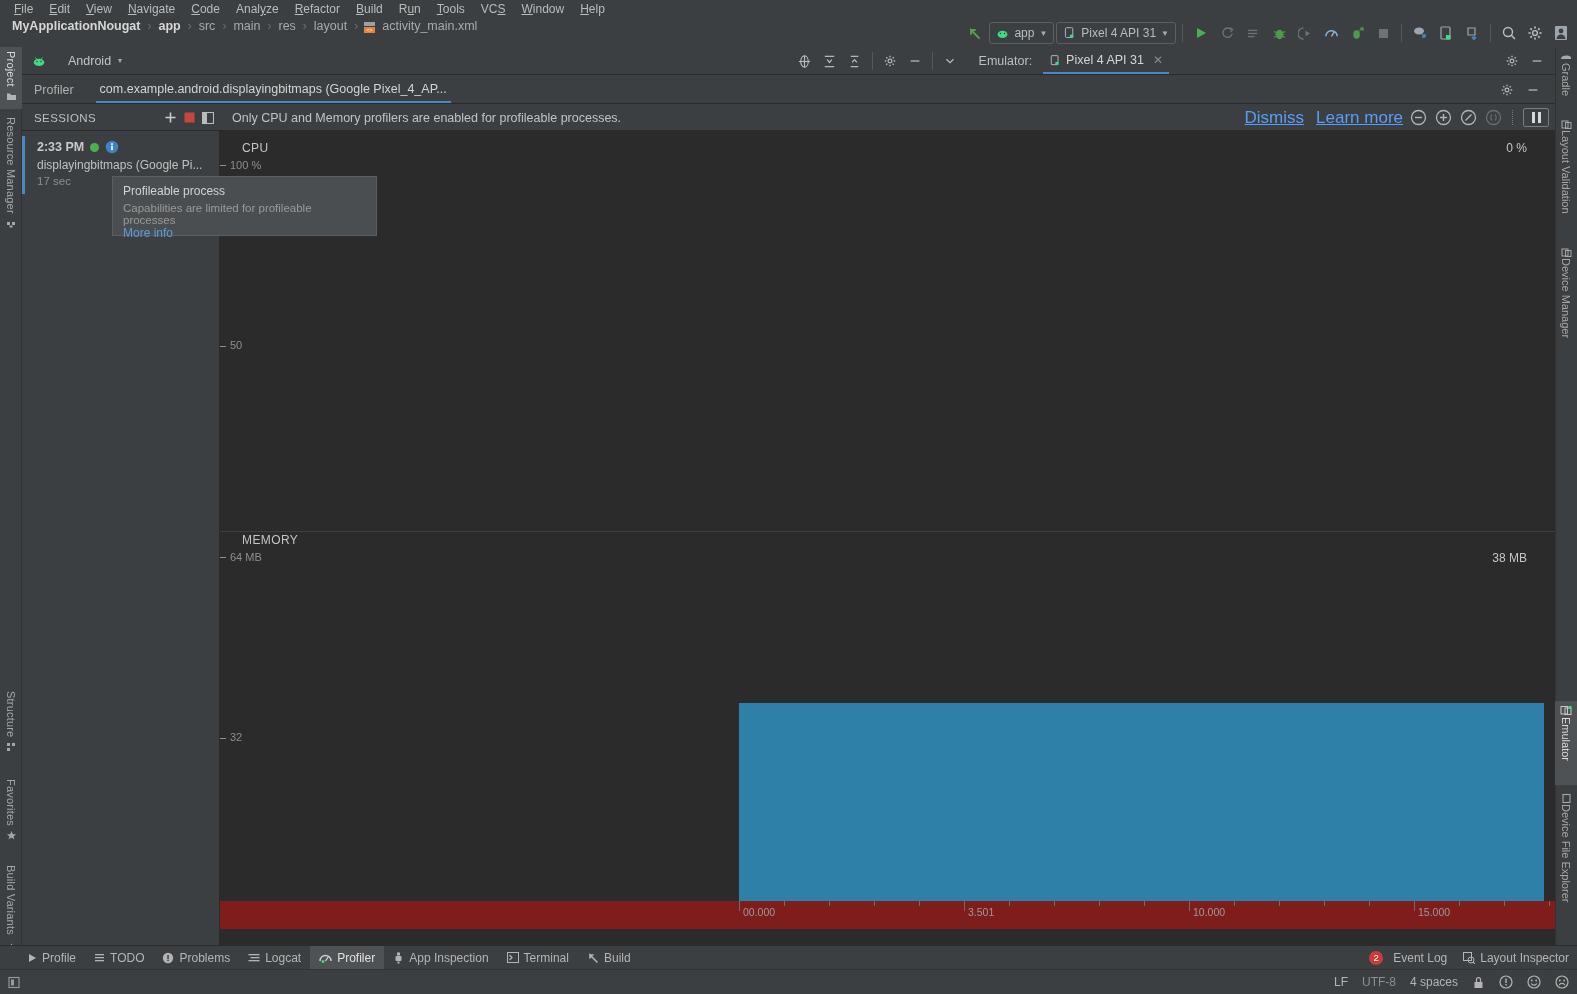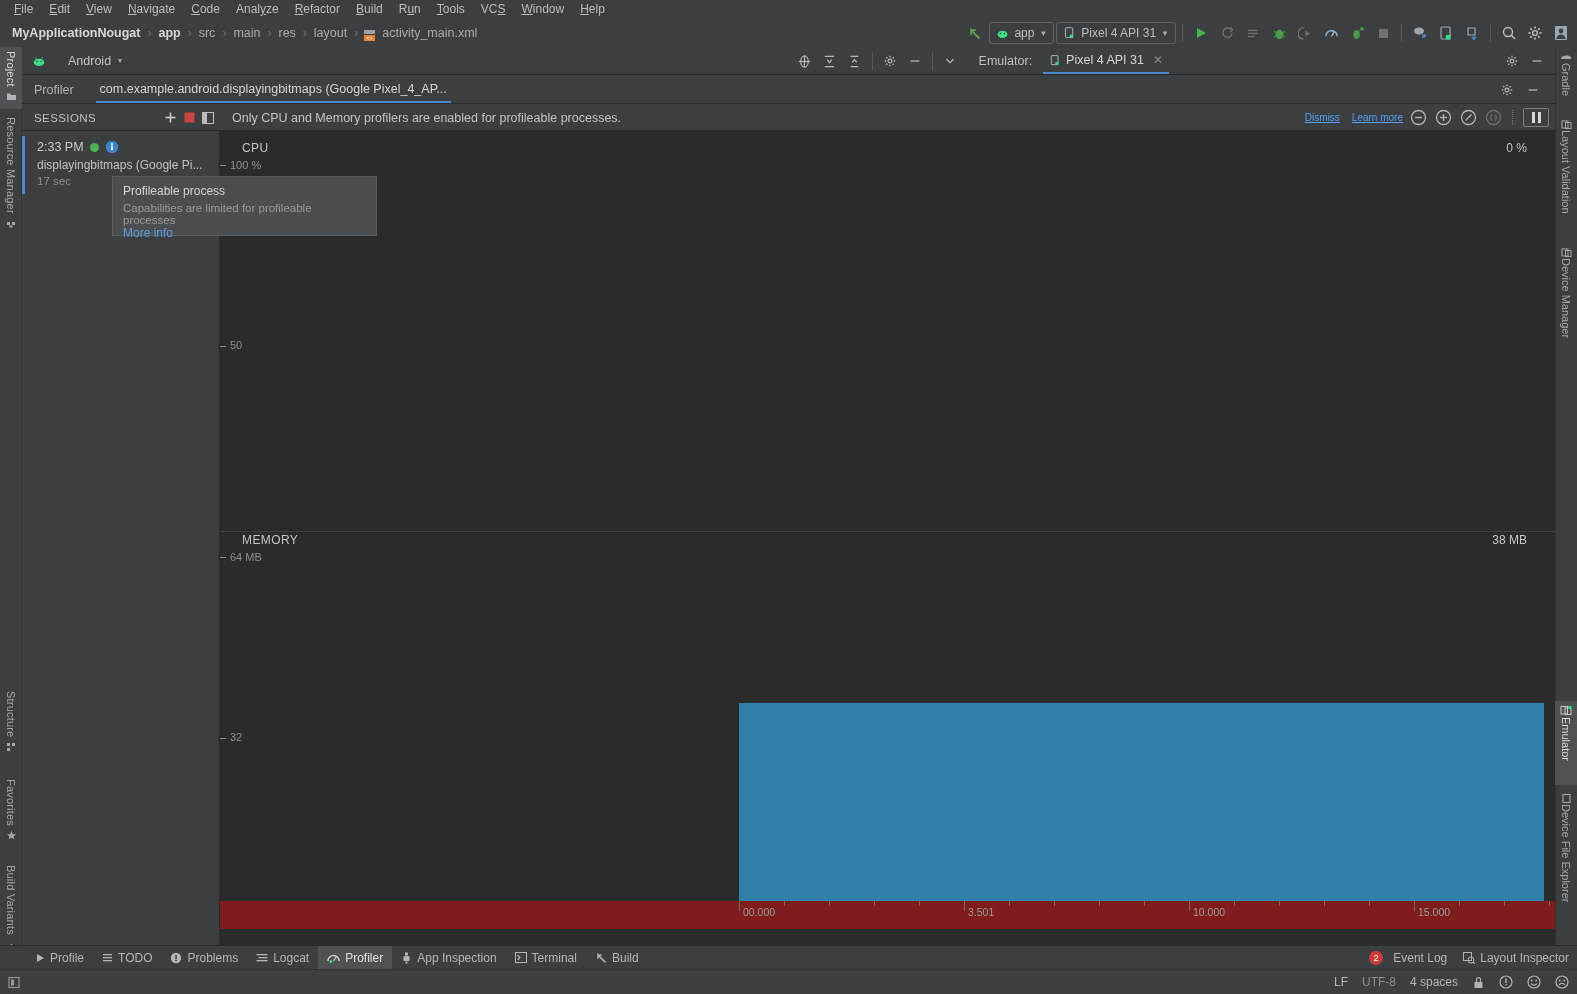--- a/index.html
+++ b/index.html
@@ -21,21 +21,21 @@
   }
   #menubar .mi {
     padding: 0 8px; font-size: 12px; color: #BBBBBB; line-height: 19px;
     cursor: default;
   }
   #menubar .mi span.u { text-decoration: underline; }
 
   
   #navbar {
     position: absolute; left: 0; top: 19px; width: 1577px; height: 28px;
-    background: #3C3F41; display: flex; align-items: center; padding-left: 10px;
+    background: #3C3F41; display: flex; padding-left: 10px;
   }
   #navbar .crumb { font-size: 12.5px; color: #A9A9A9; padding: 0 2px; }
   #navbar .crumb.bold { color: #D6D6D6; font-weight: bold; }
   #navbar .sep { color: #6E6E6E; padding: 0 5px; font-size: 12px; }
   #navbar .xmlicon {
     display: inline-block; width: 13px; height: 13px; margin-right: 4px;
     position: relative; top: 2px;
   }
 
   
@@ -126,21 +126,21 @@
   #sessions-header .acts { position: absolute; right: 6px; display: flex; gap: 7px; align-items:center; }
   #sessions-panel {
     position: absolute; left: 22px; top: 131px; width: 198px; height: 814px;
     background: #3C3F41; border-right: 1px solid #2B2B2B;
   }
   #session-item {
     position: absolute; left: 0; top: 5px; width: 198px; height: 58px;
     border-left: 3px solid #4A88C7; padding: 4px 0 0 12px;
   }
   #session-item .r1 { display: flex; align-items: center; gap: 6px; }
-  #session-item .time { font-size: 12.5px; color: #C8C8C8; }
+  #session-item .time { font-size: 12.5px; color: #C8C8C8; font-weight: bold; }
   #session-item .dot { width: 9px; height: 9px; border-radius: 50%; background: #4CAF50; display:inline-block;}
   #session-item .proc { font-size: 12px; color: #C0C0C0; margin-top: 4px; white-space: nowrap; }
   #session-item .dur { font-size: 11.5px; color: #8D8D8D; margin-top: 3px; }
 
   
   #tooltip {
     position: absolute; left: 112px; top: 176px; width: 265px; height: 60px;
     background: #4B4E50; border: 1px solid #5B5E60; padding: 7px 10px;
     z-index: 40;
   }
@@ -149,21 +149,21 @@
   #tooltip .t3 { font-size: 12px; color: #5C9BD8; margin-top: 5px; text-decoration: none; }
 
   
   #notifbar {
     position: absolute; left: 220px; top: 105px; width: 1335px; height: 26px;
     background: #3C3F41; display: flex; align-items: center; padding-left: 12px;
     border-bottom: 1px solid #2B2B2B;
   }
   #notifbar .msg { font-size: 12.5px; color: #C2C2C2; }
   #notifbar .links { position: absolute; right: 152px; display: flex; gap: 12px; }
-  #notifbar .links a { font-size: 10px; color: #589DF6; text-decoration: underline; }
+  #notifbar .links a { font-size: 17px; color: #589DF6; text-decoration: underline; }
   #zoomctl { position: absolute; right: 6px; display: flex; align-items: center; gap: 8px; }
   #zoomctl .dotsep { width: 1px; height: 15px; border-left: 1px dotted #777; margin: 0 2px; }
   #pausebtn {
     width: 26px; height: 19px; border: 1px solid #7A7D7F; border-radius: 2px;
     display: flex; align-items: center; justify-content: center; gap: 3px;
   }
   #pausebtn i { display: block; width: 3px; height: 11px; background: #D8D8D8; }
 
   
   #chartarea {
@@ -185,21 +185,21 @@
     position: absolute; background: #2E80A8;
   }
   
   #ruler { position: absolute; left: 0; bottom: 16px; width: 1335px; height: 28px; background: #7f1d1d; }
   #ruler .tick { position: absolute; top: 0; width: 1px; background: #6C6C6C; }
   #ruler .tlabel { position: absolute; top: 5px; font-size: 10.5px; color: #9A9A9A; }
 
   
   #bottombar {
     position: absolute; left: 0; top: 945px; width: 1577px; height: 24px;
-    background: #3C3F41; display: flex; align-items: center; padding-left: 26px;
+    background: #3C3F41; display: flex; align-items: center; padding-left: 18px;
     border-top: 1px solid #2B2B2B;
   }
   .btab {
     display: flex; align-items: center; gap: 5px; height: 24px; padding: 0 9px;
     font-size: 12px; color: #B4B4B4;
   }
   .btab.sel { background: #4E5254; color: #E0E0E0; }
   #bottombar-right { position: absolute; right: 8px; display: flex; align-items: center; gap: 16px; }
   .badge {
     display: inline-flex; align-items: center; justify-content: center;
@@ -699,21 +699,21 @@
   <div class="axis-label" style="left:10px; top:208px;">50</div>
   <div class="right-value" style="right:28px; top:10px;">0 %</div>
 
   <div class="divider-line" style="left:0; top:400px; width:1335px;"></div>
 
   <div class="monitor-label" style="left:22px; top:402px;">MEMORY</div>
   <div class="axis-tickmark" style="left:0; top:426px;"></div>
   <div class="axis-label" style="left:10px; top:420px;">64 MB</div>
   <div class="axis-tickmark" style="left:0; top:607px;"></div>
   <div class="axis-label" style="left:10px; top:600px;">32</div>
-  <div class="right-value" style="right:28px; top:402px;">38 MB</div>
+  <div class="right-value" style="right:28px; top:420px;">38 MB</div>
 
   <div id="memory-fill" style="left:519px; top:572px; width:805px; height:214px;"></div>
 
   <div id="ruler">
     <div class="tick" style="left:519px; height:10px;"></div>
     <div class="tlabel" style="left:523px;">00.000</div>
     <div class="tick" style="left:564px; height:5px;"></div>
     <div class="tick" style="left:609px; height:5px;"></div>
     <div class="tick" style="left:654px; height:5px;"></div>
     <div class="tick" style="left:699px; height:5px;"></div>

